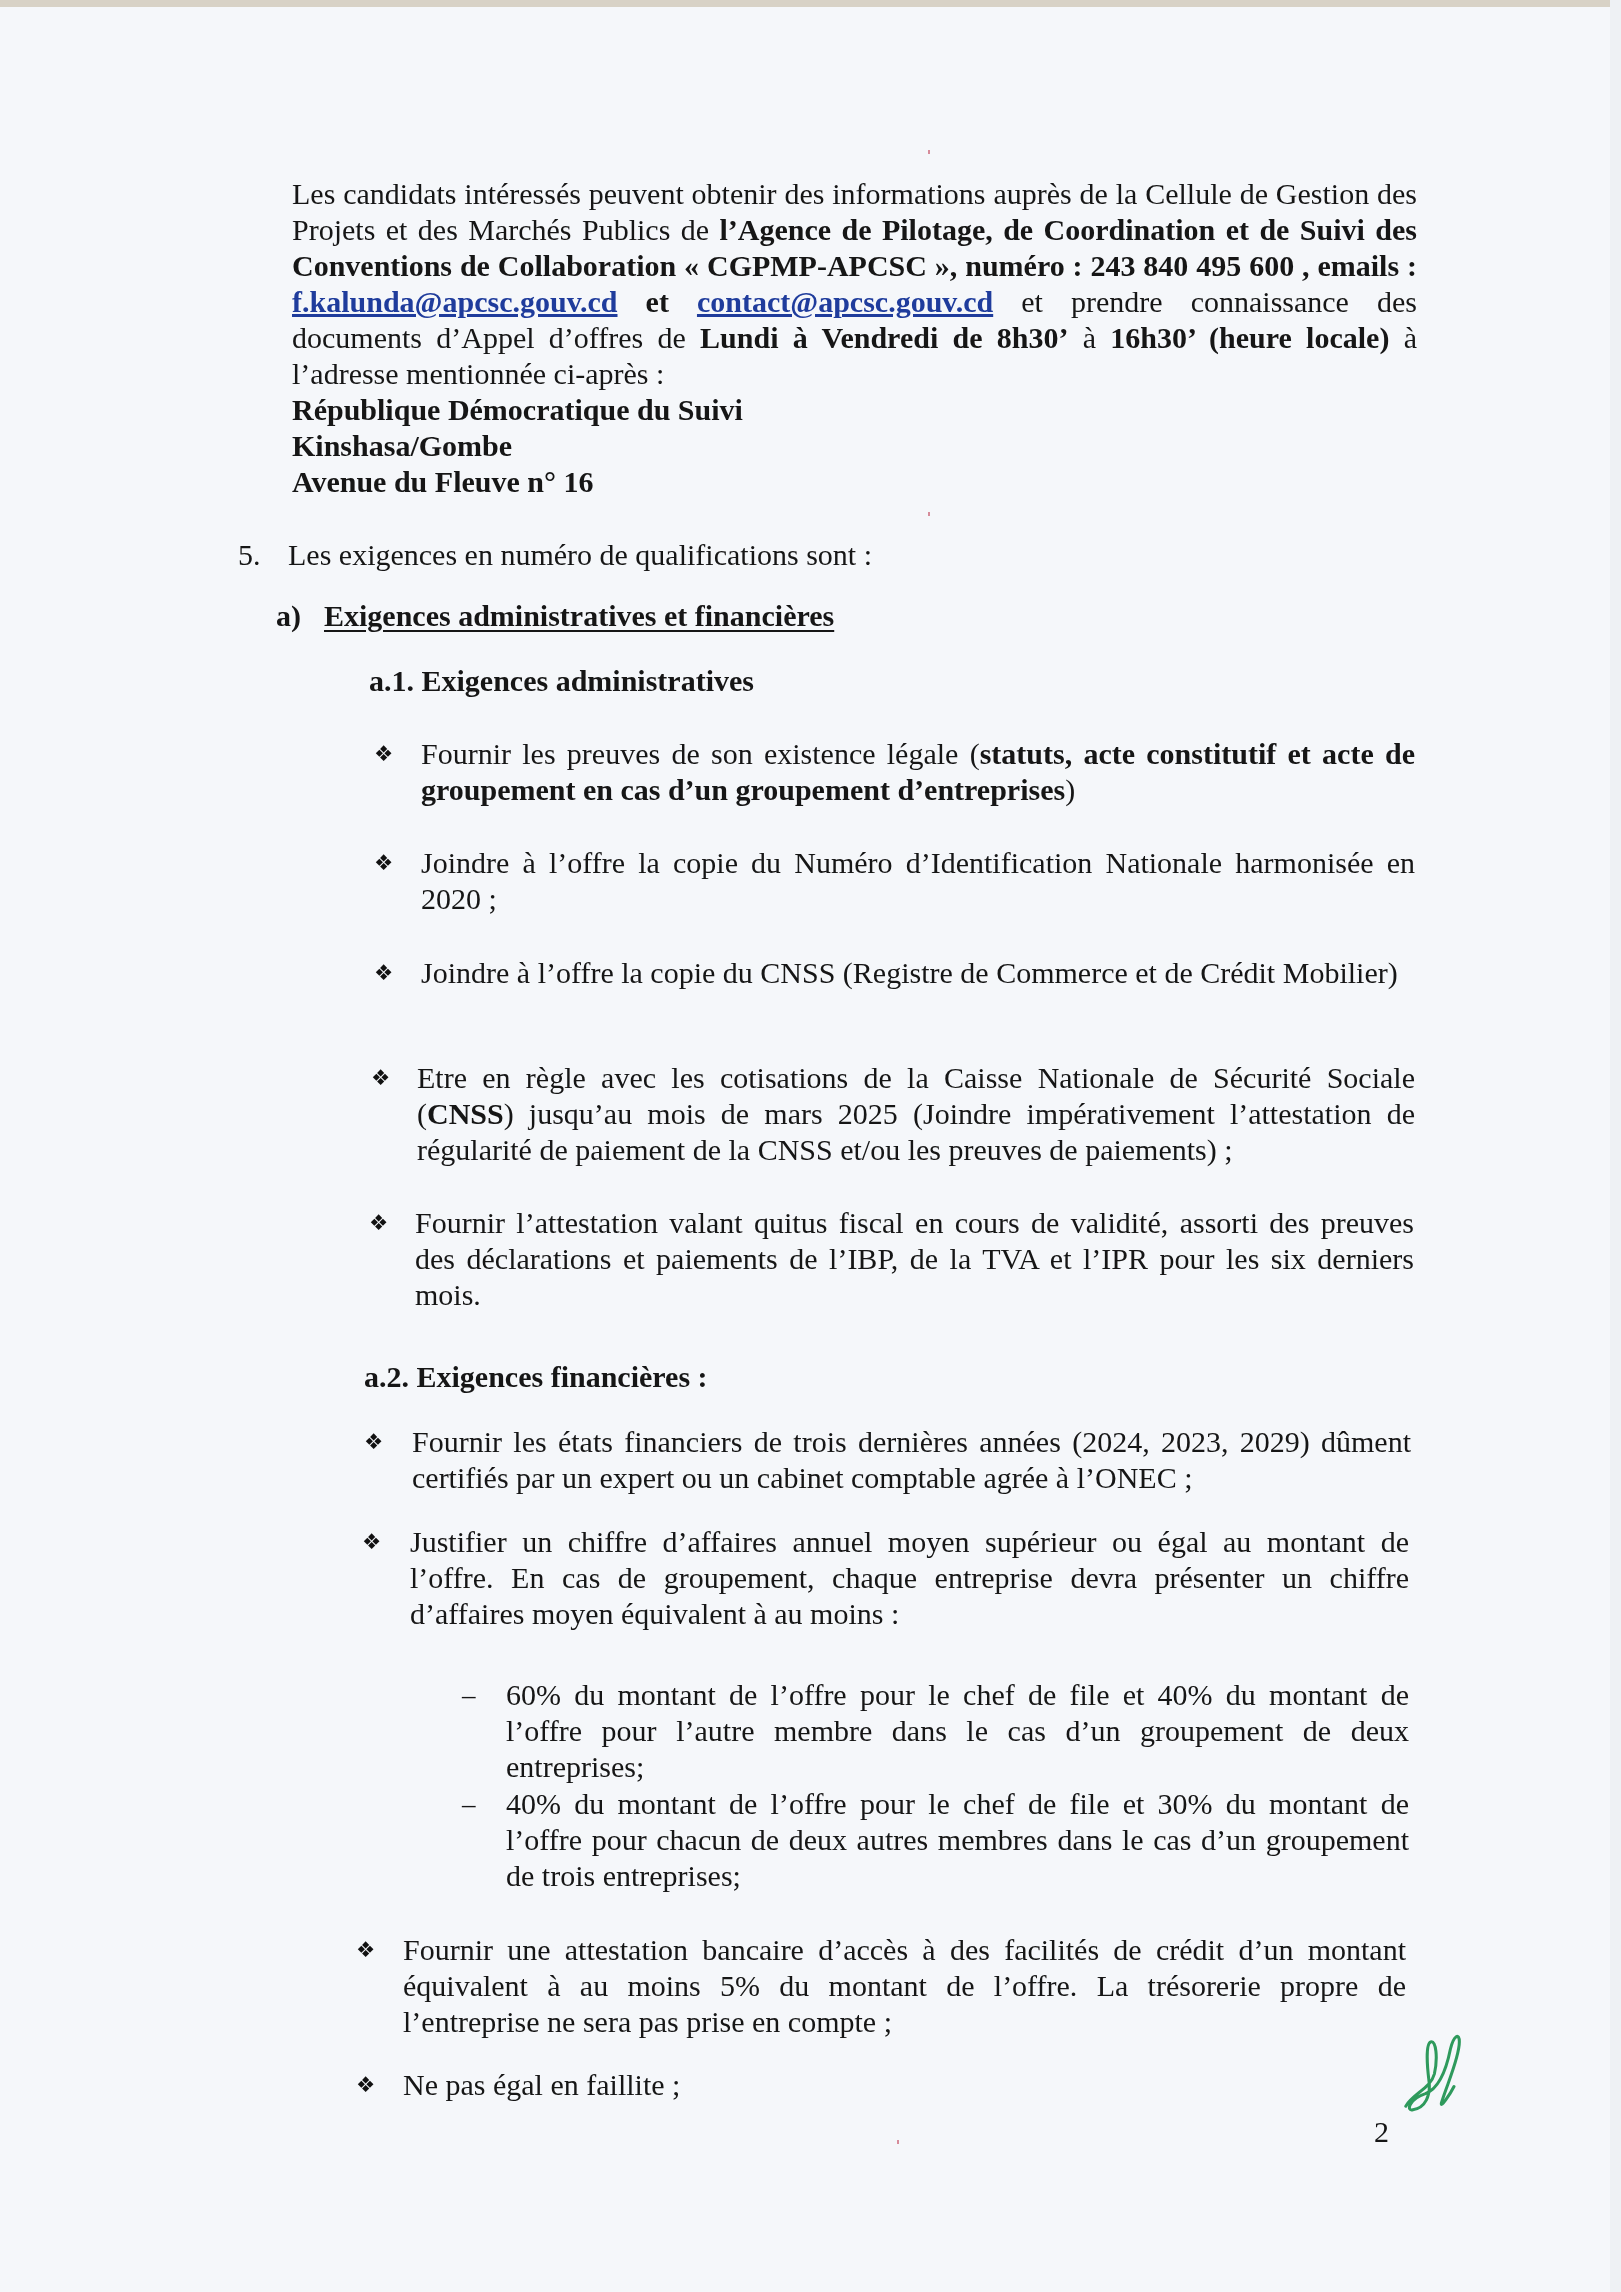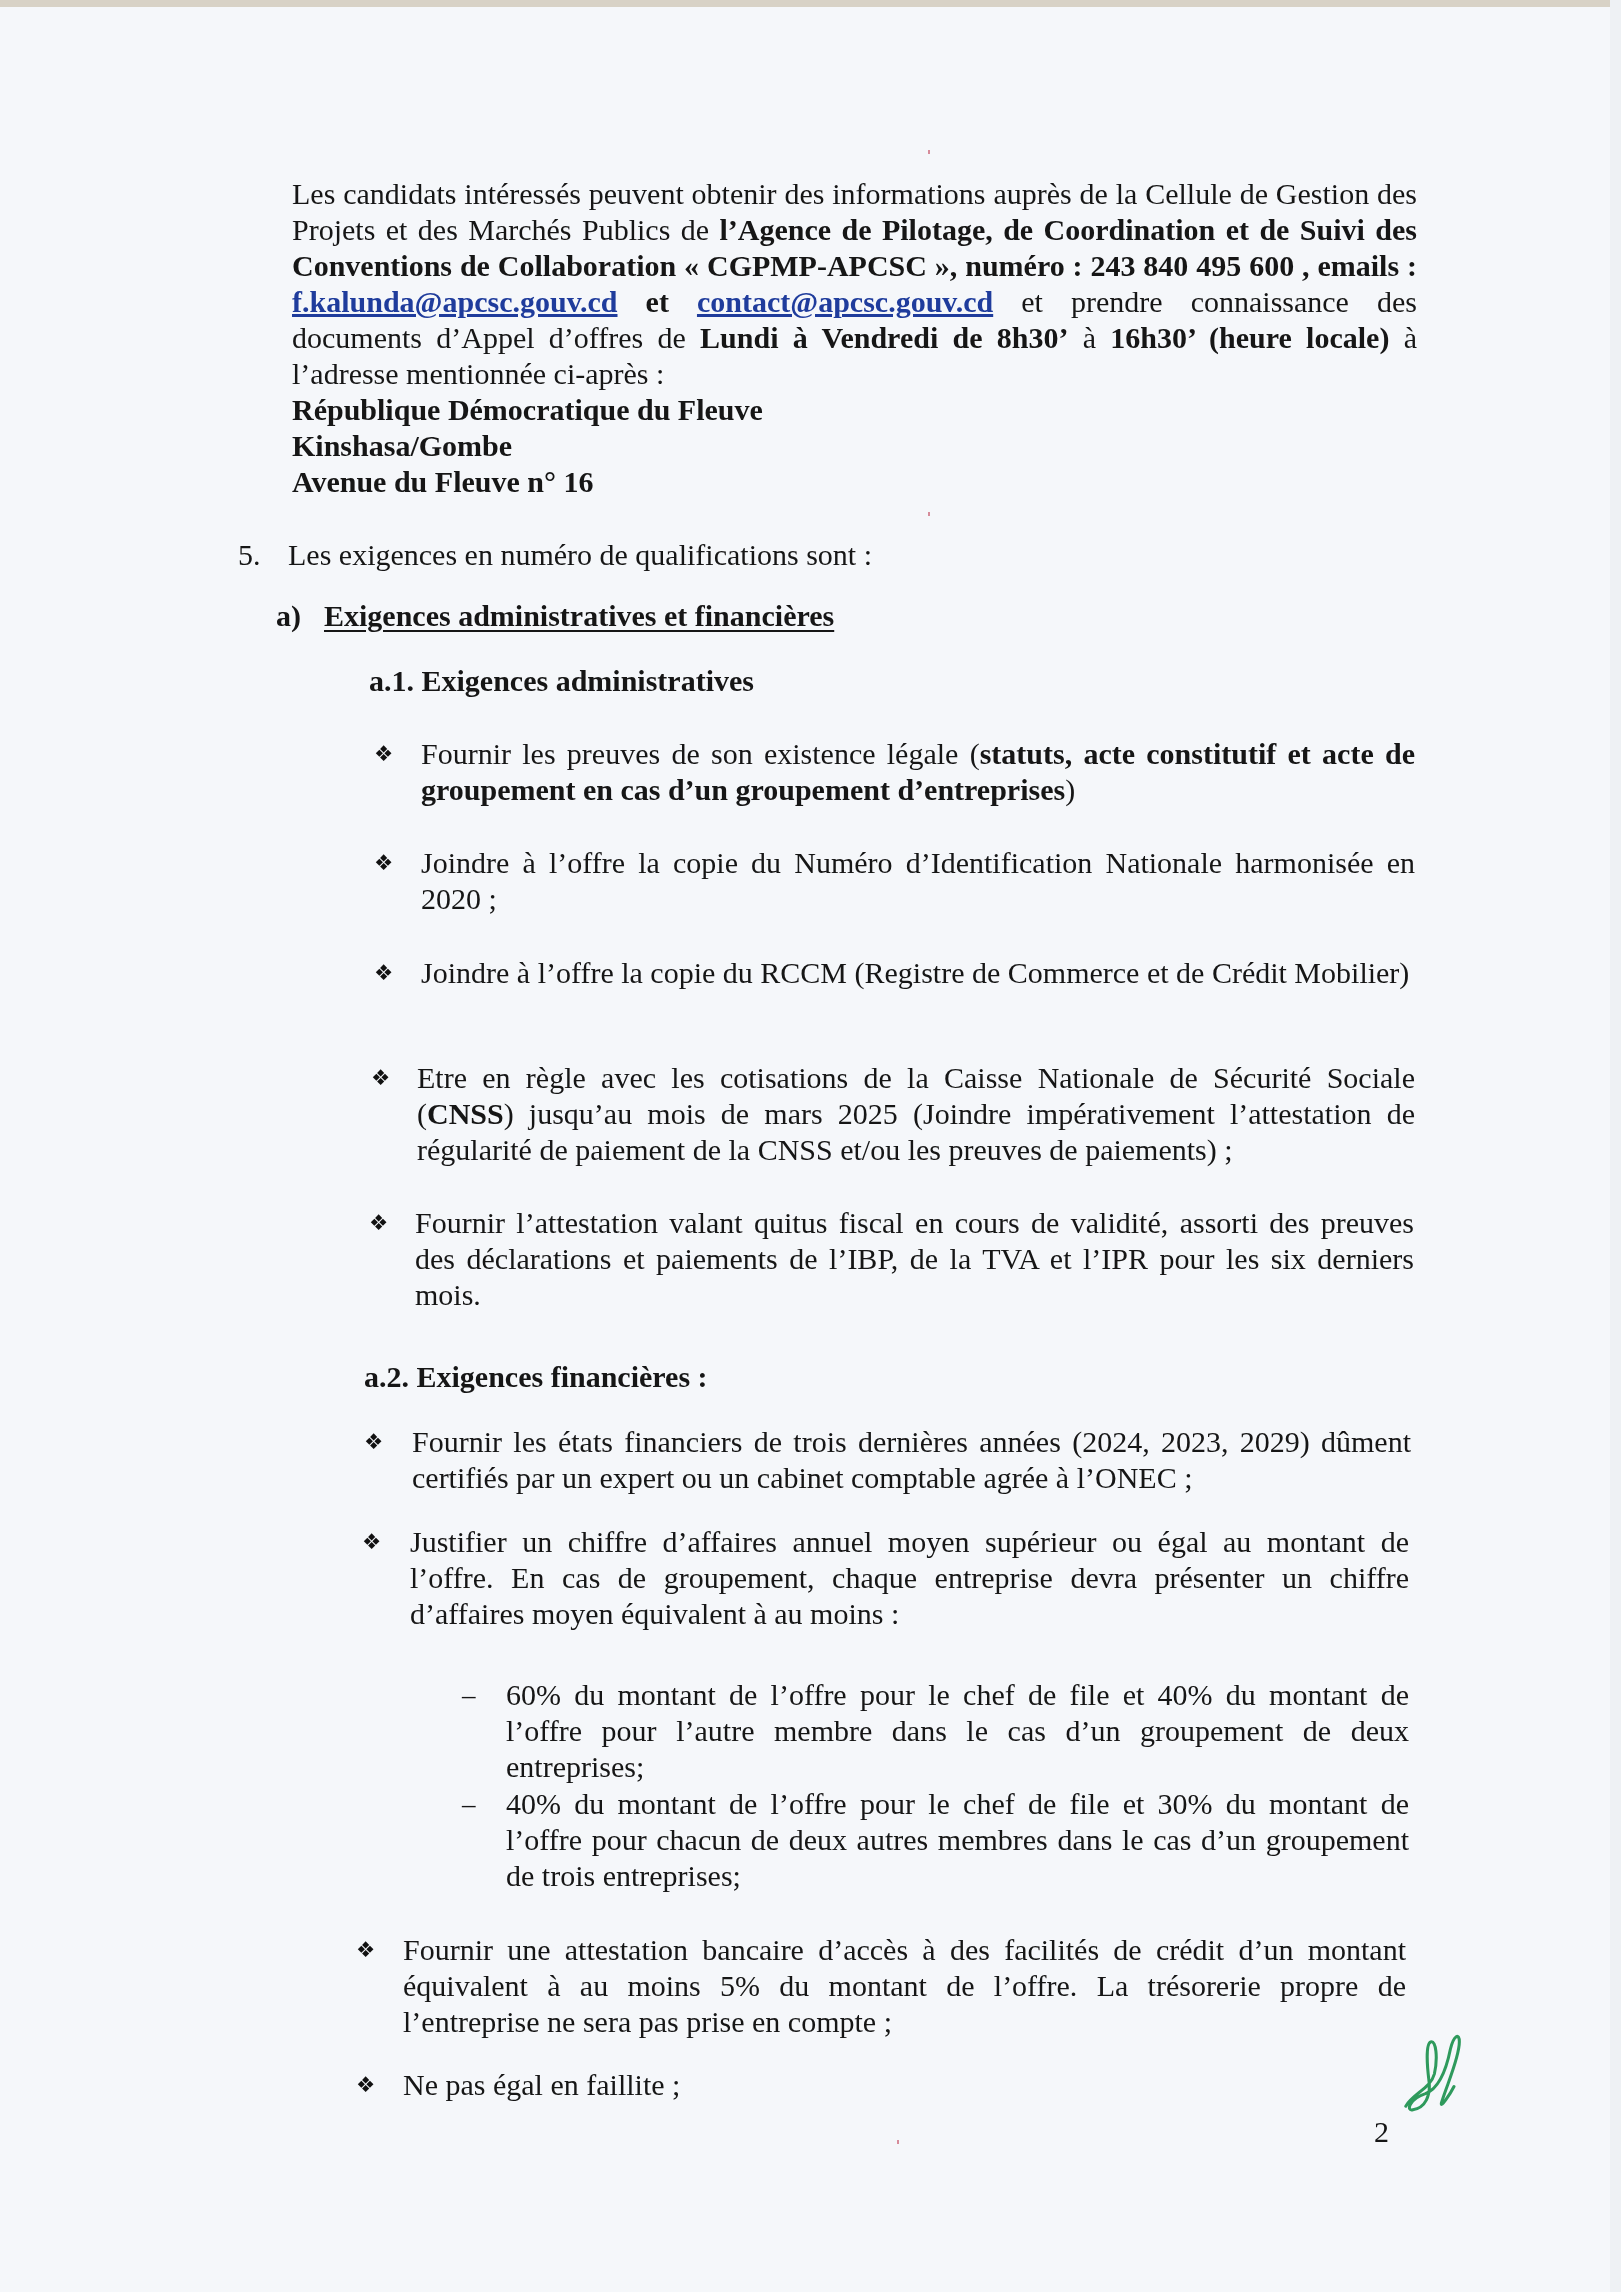--- a/index.html
+++ b/index.html
@@ -26,21 +26,21 @@
 <body>
 
 <div class="topstrip"></div>
 <div class="rightedge"></div>
 
 <div class="blk just" style="left:292px; top:176px; width:1125px;">
   <span>Les candidats intéressés peuvent obtenir des informations auprès de la Cellule de Gestion des Projets et des Marchés Publics de </span><b>l’Agence de Pilotage, de Coordination et de Suivi des Conventions de Collaboration « CGPMP-APCSC », numéro : 243 840 495 600 , emails : </b><a class="link">f.kalunda@apcsc.gouv.cd</a><b> et </b><a class="link">contact@apcsc.gouv.cd</a><span> et prendre connaissance des documents d’Appel d’offres de </span><b>Lundi à Vendredi de 8h30’</b><span> à </span><b>16h30’ (heure locale)</b><span> à l’adresse mentionnée ci-après :</span>
 </div>
 
 <div class="blk b" style="left:292px; top:392px; width:1075px;">
-  <div>République Démocratique du Fleuve</div>
+  <div>République Démocratique du Suivi</div>
   <div>Kinshasa/Gombe</div>
   <div>Avenue du Fleuve n° 16</div>
 </div>
 
 <div class="blk" style="left:238px; top:537px;">5.</div>
 <div class="blk" style="left:288px; top:537px;">Les exigences en numéro de qualifications sont :</div>
 
 <div class="blk b" style="left:276px; top:598px;">a)</div>
 <div class="blk b u" style="left:324px; top:598px;">Exigences administratives et financières</div>
 
@@ -48,21 +48,21 @@
 
 <span class="bullet" style="left:374px; top:736px;">❖</span>
 <div class="blk just" style="left:421px; top:736px; width:994px;">
   <span>Fournir les preuves de son existence légale (</span><b>statuts, acte constitutif et acte de groupement en cas d’un groupement d’entreprises</b><span>)</span>
 </div>
 
 <span class="bullet" style="left:374px; top:845px;">❖</span>
 <div class="blk just" style="left:421px; top:845px; width:994px;">Joindre à l’offre la copie du Numéro d’Identification Nationale harmonisée en 2020 ;</div>
 
 <span class="bullet" style="left:374px; top:955px;">❖</span>
-<div class="blk just" style="left:421px; top:955px; width:994px;">Joindre à l’offre la copie du RCCM (Registre de Commerce et de Crédit Mobilier)</div>
+<div class="blk just" style="left:421px; top:955px; width:994px;">Joindre à l’offre la copie du CNSS (Registre de Commerce et de Crédit Mobilier)</div>
 
 <span class="bullet" style="left:371px; top:1060px;">❖</span>
 <div class="blk just" style="left:417px; top:1060px; width:998px;">
   <span>Etre en règle avec les cotisations de la Caisse Nationale de Sécurité Sociale (</span><b>CNSS</b><span>) jusqu’au mois de mars 2025 (Joindre impérativement l’attestation de régularité de paiement de la CNSS et/ou les preuves de paiements) ;</span>
 </div>
 
 <span class="bullet" style="left:369px; top:1205px;">❖</span>
 <div class="blk just" style="left:415px; top:1205px; width:999px;">Fournir l’attestation valant quitus fiscal en cours de validité, assorti des preuves des déclarations et paiements de l’IBP, de la TVA et l’IPR pour les six derniers mois.</div>
 
 <div class="blk b" style="left:364px; top:1347px;margin-top:12px;">a.2. Exigences financières :</div>

